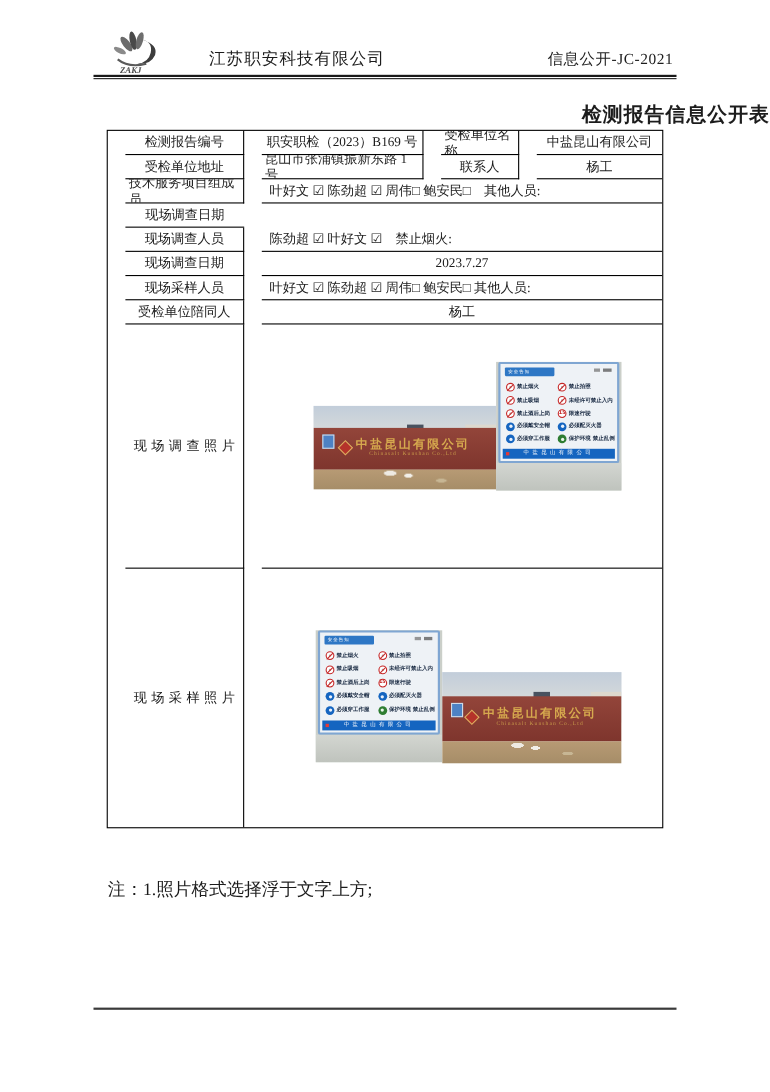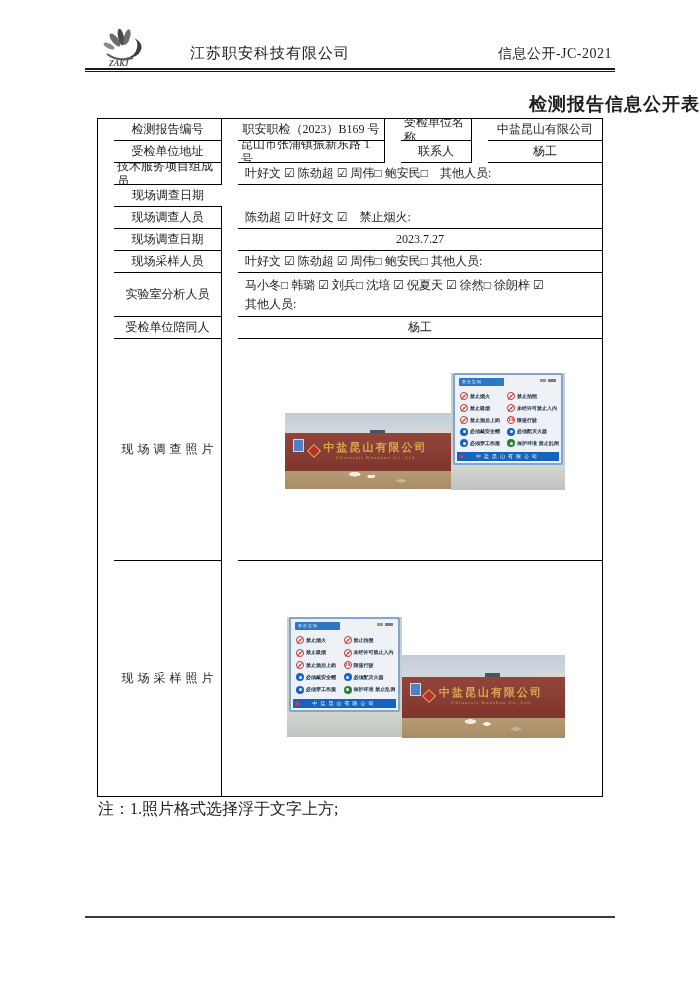--- a/index.html
+++ b/index.html
@@ -163,27 +163,20 @@
     <div class="tr cols2 h22">
       <div class="td">现场调查日期</div>
       <div class="td">2023.7.27</div>
     </div>
 
     <div class="tr cols2 h22">
       <div class="td">现场采样人员</div>
       <div class="td left">叶好文 ☑ 陈劲超 ☑ 周伟□ 鲍安民□ 其他人员:</div>
     </div>
 
-    <div class="tr cols2 h44">
-      <div class="td">实验室分析人员</div>
-      <div class="td left twoline">
-        <span>马小冬□ 韩璐 ☑ 刘兵□ 沈培 ☑ 倪夏天 ☑ 徐然□ 徐朗梓 ☑</span>
-        <span>其他人员:</span>
-      </div>
-    </div>
 
     <div class="tr cols2 h22">
       <div class="td">受检单位陪同人</div>
       <div class="td">杨工</div>
     </div>
 
     <div class="tr cols2 h222">
       <div class="td photo-label">现场调查照片</div>
       <div class="td photo-cell">
         <div class="photo1">

